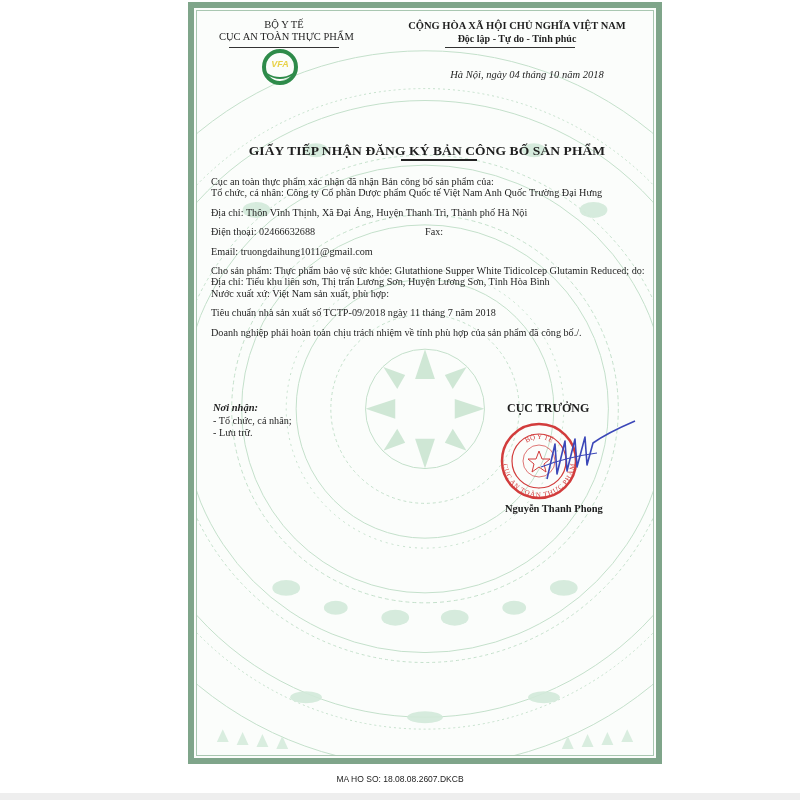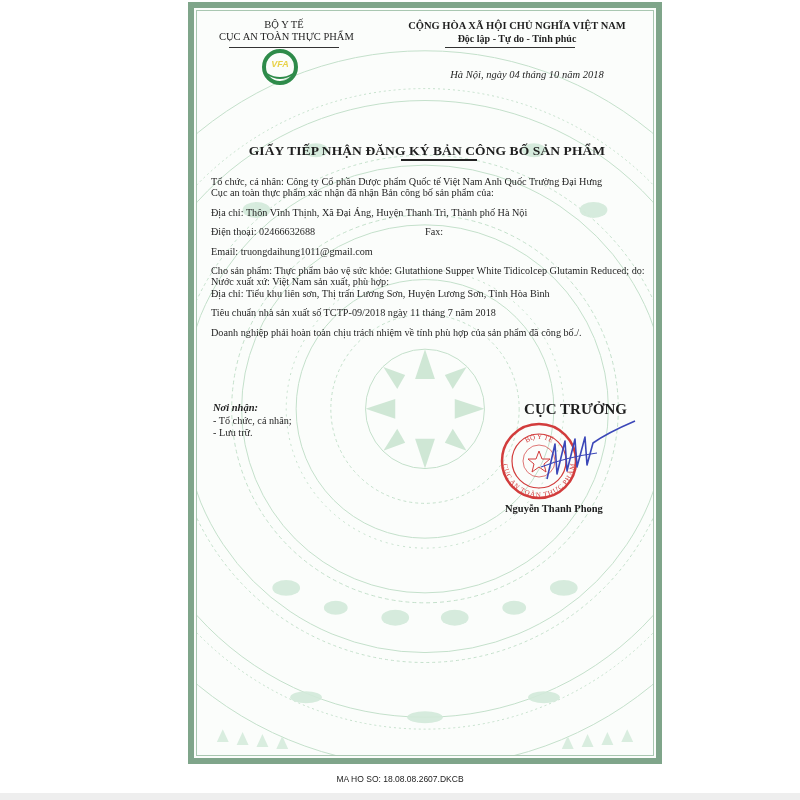--- a/index.html
+++ b/index.html
@@ -26,21 +26,21 @@
     .hdr-rule-right { left: 248px; top: 36px; width: 130px; border-top: 1px solid #333; }
     .date { left: 200px; top: 58px; width: 260px; text-align: center; font-style: italic; font-size: 10.5px; }
     .title { left: 0; top: 104px; width: 460px; text-align: center; font-weight: bold; font-size: 13.5px; letter-spacing: 0.1px; margin-top: 28px; }
     .docno { left: 0; top: 121px; width: 460px; text-align: center; font-size: 10.5px; }
     .title-rule { left: 204px; top: 148px; width: 76px; border-top: 2px solid #222; }
     .body-text { left: 14px; top: 165px; width: 440px; font-size: 10.2px; line-height: 11.4px; white-space: normal; }
     .body-text p { margin: 0; }
     .body-text .gap { margin-top: 8px; }
     .recv-title { left: 16px; top: 391px; font-weight: bold; font-style: italic; font-size: 10.5px; }
     .recv-item { left: 16px; font-size: 10.2px; }
-    .chief { left: 310px; top: 390px; width: 120px; text-align: right; font-weight: bold; font-size: 15px; }
+    .chief { left: 310px; top: 390px; width: 120px; text-align: left; font-weight: bold; font-size: 12px; }
     .seal { left: 302px; top: 410px; width: 80px; height: 80px; }
     .signature { left: 330px; top: 408px; width: 110px; height: 80px; }
     .signer { left: 308px; top: 492px; width: 160px; text-align: left; font-weight: bold; font-size: 10.5px; }
     .dossier {
       position: absolute; left: 0; top: 774px; width: 800px; text-align: center;
       font-family: "Liberation Sans", "DejaVu Sans", sans-serif; font-size: 8.5px; color: #222;
     }
     .bottom-bar { position: absolute; left: 0; top: 793px; width: 800px; height: 7px; background: #eeeeee; }
   </style>
 </head>
@@ -116,31 +116,31 @@
       <div>CỘNG HÒA XÃ HỘI CHỦ NGHĨA VIỆT NAM</div>
       <div class="motto">Độc lập - Tự do - Tỉnh phúc</div>
     </div>
     <div class="abs hdr-rule-right"></div>
     <div class="abs date">Hà Nội, ngày 04 tháng 10 năm 2018</div>
 
     <div class="abs title">GIẤY TIẾP NHẬN ĐĂNG KÝ BẢN CÔNG BỐ SẢN PHẨM</div>
     <div class="abs title-rule"></div>
 
     <div class="abs body-text">
+      <p>Cục an toàn thực phẩm xác nhận đã nhận Bản công bố sản phẩm của:</p>
       <p>Tổ chức, cá nhân: Công ty Cổ phần Dược phẩm Quốc tế Việt Nam Anh Quốc Trường Đại Hưng</p>
-      <p>Cục an toàn thực phẩm xác nhận đã nhận Bản công bố sản phẩm của:</p>
       <p class="gap">Địa chỉ: Thôn Vĩnh Thịnh, Xã Đại Áng, Huyện Thanh Trì, Thành phố Hà Nội</p>
       <p class="gap">
         <span>Điện thoại: 02466632688</span>
         <span style="position:absolute; left:214px;">Fax:</span>
       </p>
       <p class="gap">Email: truongdaihung1011@gmail.com</p>
       <p class="gap">Cho sản phẩm: Thực phẩm bảo vệ sức khỏe: Glutathione Supper White Tidicolcep Glutamin Reduced; do:</p>
+      <p>Địa chỉ: Tiểu khu liên sơn, Thị trấn Lương Sơn, Huyện Lương Sơn, Tỉnh Hòa Bình</p>
       <p>Nước xuất xứ: Việt Nam sản xuất, phù hợp:</p>
-      <p>Địa chỉ: Tiểu khu liên sơn, Thị trấn Lương Sơn, Huyện Lương Sơn, Tỉnh Hòa Bình</p>
       <p class="gap">Tiêu chuẩn nhà sản xuất số TCTP-09/2018 ngày 11 tháng 7 năm 2018</p>
       <p class="gap">Doanh nghiệp phải hoàn toàn chịu trách nhiệm về tính phù hợp của sản phẩm đã công bố./.</p>
     </div>
 
     <div class="abs recv-title">Nơi nhận:</div>
     <div class="abs recv-item" style="top:404px;">- Tổ chức, cá nhân;</div>
     <div class="abs recv-item" style="top:416px;">- Lưu trữ.</div>
 
     <div class="abs chief">CỤC TRƯỞNG</div>
 

